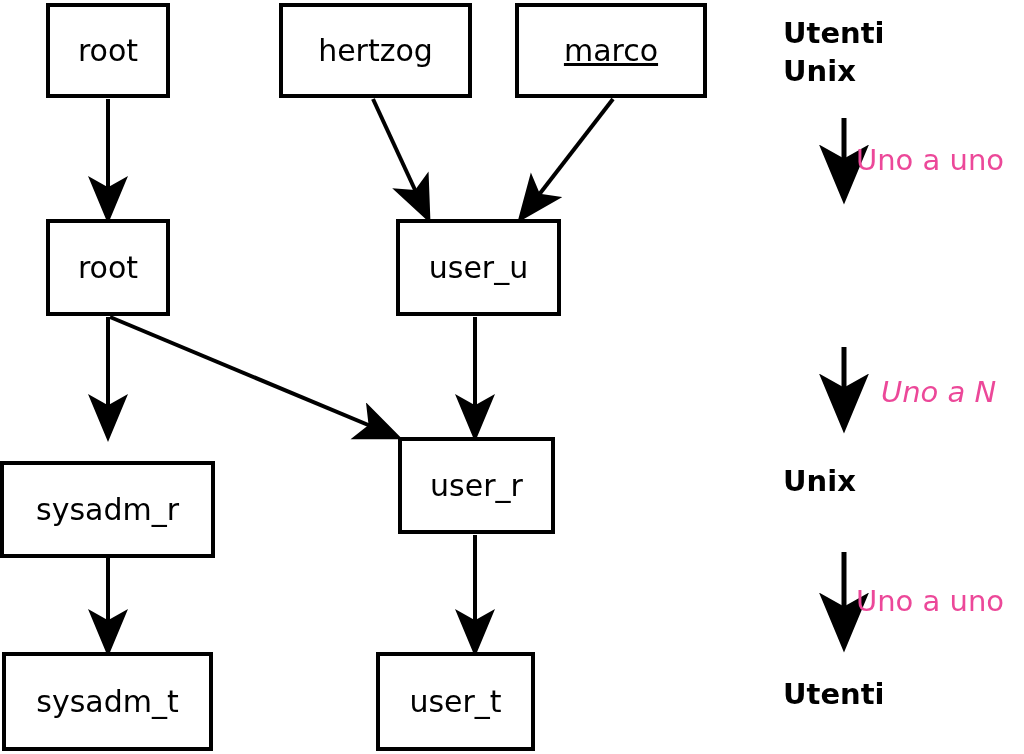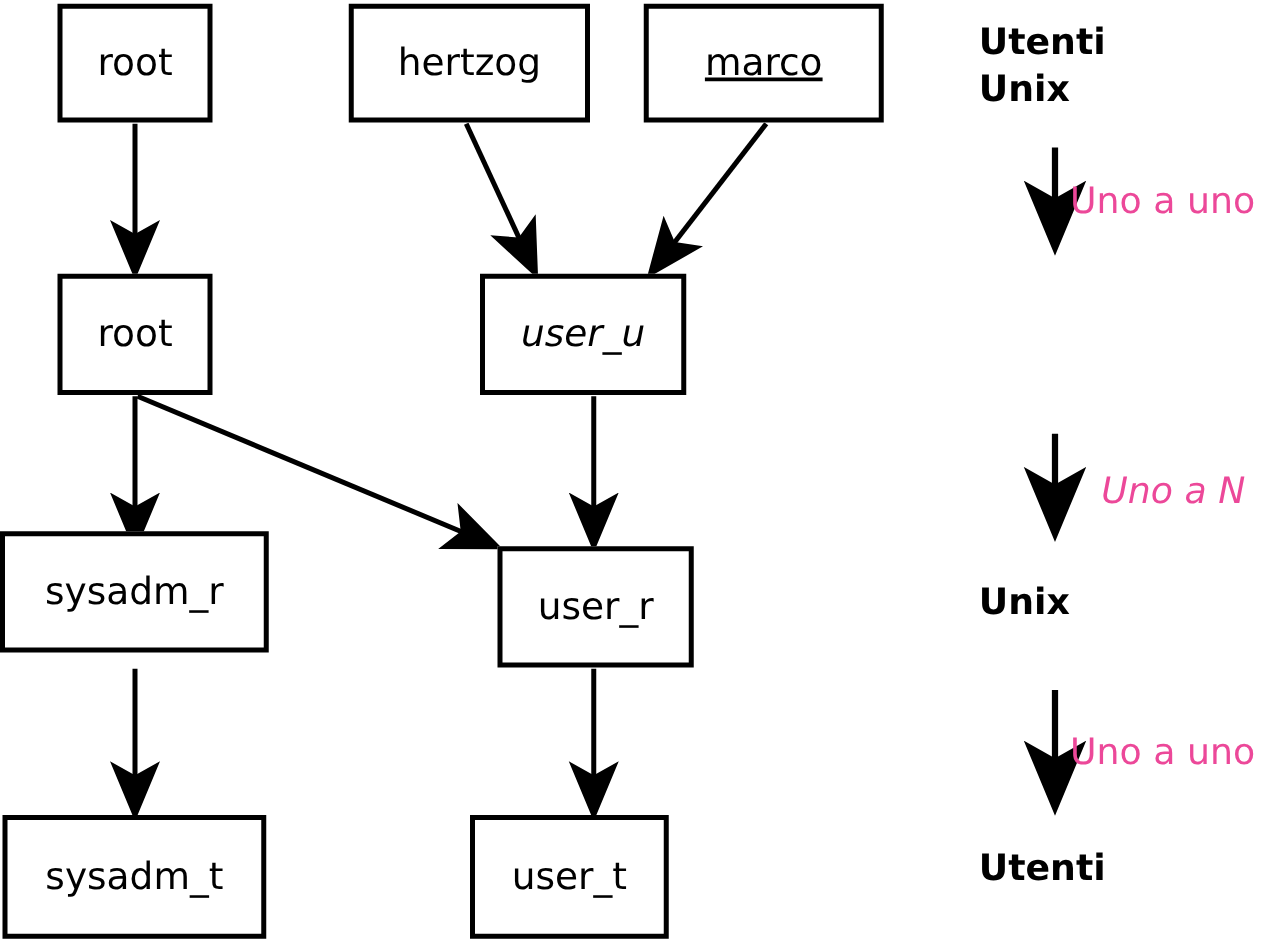--- a/index.html
+++ b/index.html
@@ -91,22 +91,22 @@
         <line x1="844" y1="118" x2="844" y2="197" marker-end="url(#ah)"></line>
         <line x1="844" y1="347" x2="844" y2="426" marker-end="url(#ah)"></line>
         <line x1="844" y1="552" x2="844" y2="645" marker-end="url(#ah)"></line>
       </g>
   </svg>
 
   <div class="node" style="left: 46px; top: 3px; width: 124px; height: 95px;">root</div>
   <div class="node" style="left: 279px; top: 3px; width: 193px; height: 95px;">hertzog</div>
   <div class="node" style="left: 515px; top: 3px; width: 192px; height: 95px; text-decoration: underline;">marco</div>
   <div class="node" style="left: 46px; top: 219px; width: 124px; height: 97px;">root</div>
-  <div class="node" style="left: 384px; top: 219px; width: 165px; height: 97px; font-style: italic;">user_u</div>
-  <div class="node" style="left: 0px; top: 425px; width: 215px; height: 97px;">sysadm_r</div>
+  <div class="node" style="left: 396px; top: 219px; width: 165px; height: 97px;">user_u</div>
+  <div class="node" style="left: 0px; top: 461px; width: 215px; height: 97px;">sysadm_r</div>
   <div class="node" style="left: 2px; top: 652px; width: 211px; height: 99px;">sysadm_t</div>
   <div class="node" style="left: 398px; top: 437px; width: 157px; height: 97px;">user_r</div>
   <div class="node" style="left: 376px; top: 652px; width: 159px; height: 99px;">user_t</div>
 
   <div class="legend-label" style="left: 783px; top: 14px; white-space: pre;">Utenti
 Unix</div>
   <div class="legend-label" style="left: 783px; top: 462px; white-space: pre;">Unix</div>
   <div class="legend-label" style="left: 783px; top: 675px; white-space: pre;">Utenti</div>
 
   <div class="legend-edge-label" style="left: 856px; top: 146px;">Uno a uno</div>

